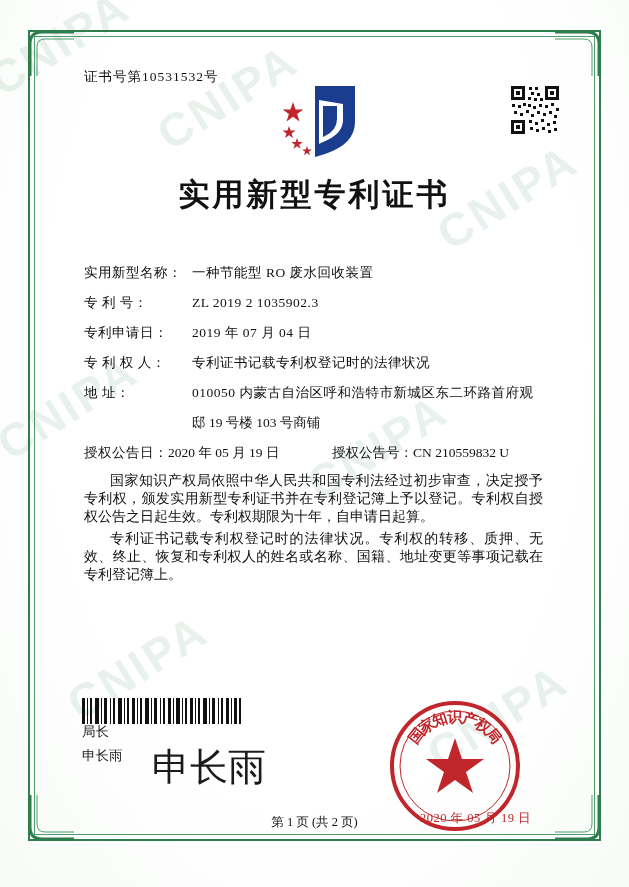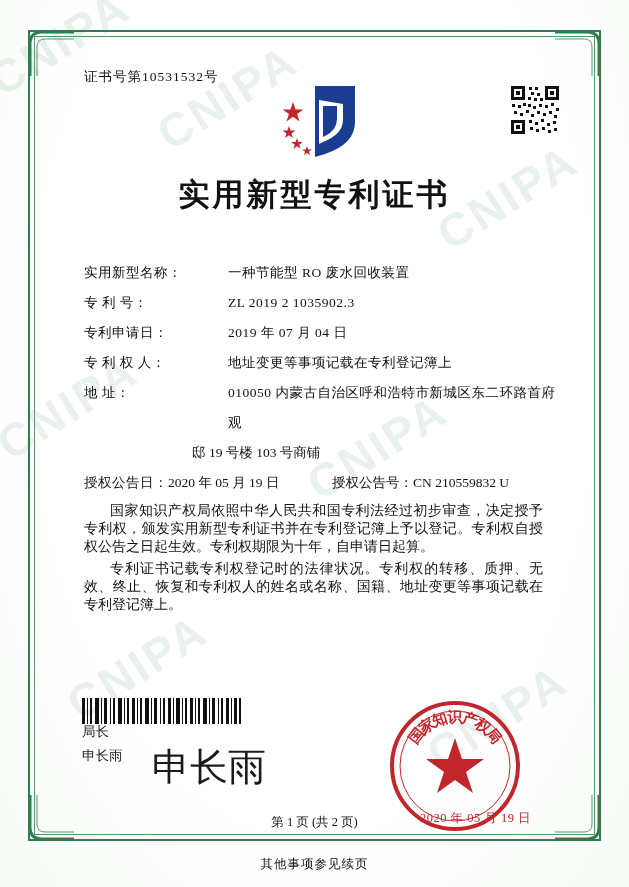--- a/index.html
+++ b/index.html
@@ -79,27 +79,27 @@
     margin-top:88px;
     color:#111;
     font-family:"Liberation Serif", serif;
   }
   .fields{
     margin:42px 0 0 24px;
     font-size:13.5px;
     line-height:30px;
     color:#111;
   }
-  .row{display:flex;align-items:flex-start;}
+  .row{display:flex;align-items:flex-end;}
   .lab{
     width:108px;flex:none;
     letter-spacing:0.5px;
     white-space:nowrap;
   }
-  .val{flex:1;letter-spacing:0.5px;margin-left:36px;}
+  .val{flex:1;letter-spacing:0.5px;}
   .addr-cont{margin-left:108px;}
   .two-col{display:flex;}
   .two-col .c1{width:248px;flex:none;}
   .para{
     margin:4px 26px 0 24px;
     font-size:14px;
     line-height:18px;
     text-indent:26px;
     text-align:justify;
     color:#111;
@@ -261,21 +261,21 @@
       <div class="row">
         <span class="lab">专  利  号：</span>
         <span class="val">ZL 2019 2 1035902.3</span>
       </div>
       <div class="row">
         <span class="lab">专利申请日：</span>
         <span class="val">2019 年 07 月 04 日</span>
       </div>
       <div class="row">
         <span class="lab">专  利  权  人：</span>
-        <span class="val">地址变更等事项记载在专利登记簿上</span>
+        <span class="val">专利证书记载专利权登记时的法律状况</span>
       </div>
       <div class="row">
         <span class="lab">地     址：</span>
         <span class="val">010050  内蒙古自治区呼和浩特市新城区东二环路首府观</span>
       </div>
       <div class="addr-cont">邸 19 号楼 103 号商铺</div>
       <div class="two-col">
         <div class="c1">
           <span class="lab">授权公告日：</span><span>2020 年 05 月 19 日</span>
         </div>
@@ -353,14 +353,13 @@
           <text x="74" y="30" text-anchor="middle" transform="rotate(35 74 74)">权</text>
           <text x="74" y="30" text-anchor="middle" transform="rotate(52 74 74)">局</text>
         </g>
       </svg>
     </div>
     <div class="seal-date">2020 年 05 月 19 日</div>
 
   </div>
 
   <div class="pagenum">第 1 页 (共 2 页)</div>
-  <div class="footnote">其他事项参见续页</div>
 </div>
 
 </body></html>

